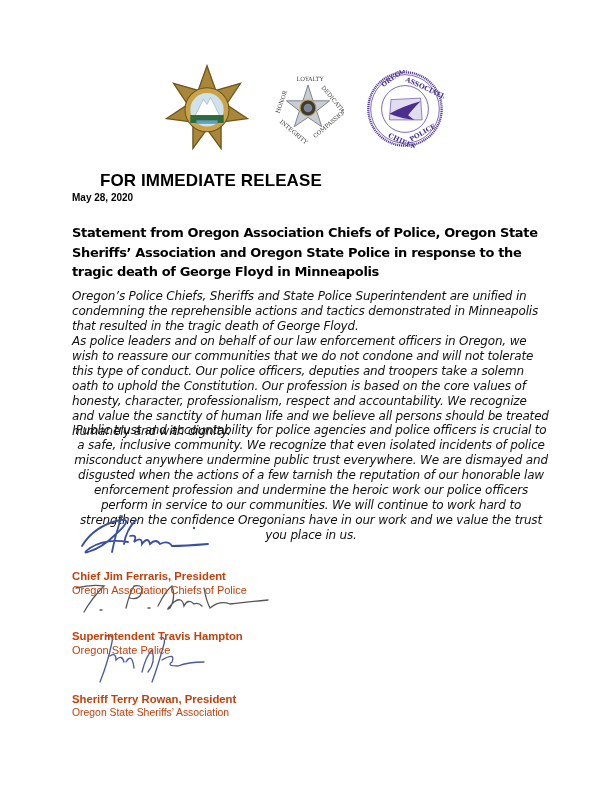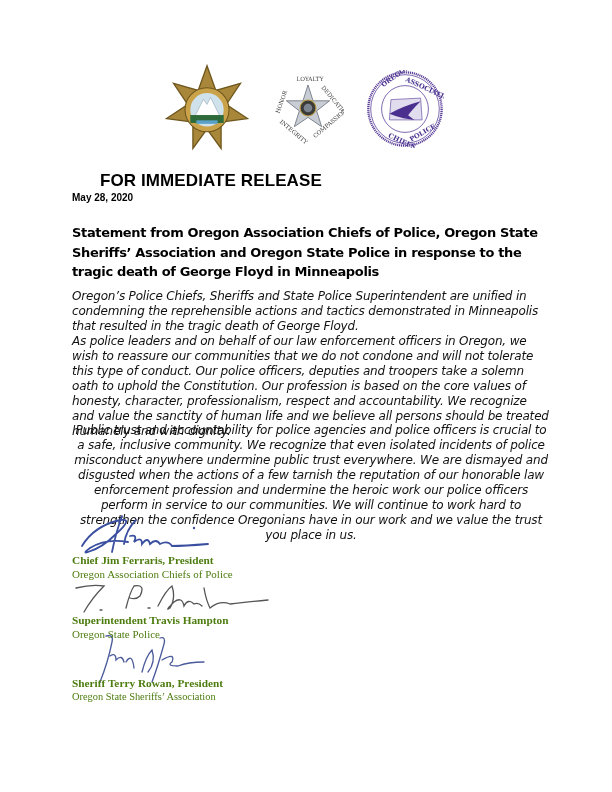--- a/index.html
+++ b/index.html
@@ -31,21 +31,21 @@
       position: absolute; left: 72px; width: 478px;
       font-family: "DejaVu Sans", sans-serif;
       font-size: 12px; line-height: 15px; color: #111; letter-spacing: -0.18px;
       margin: 0;
       font-style: italic;
     }
     #para-1 { top: 289px; }
     #para-2 { top: 334px; }
     #para-3 { top: 423px; text-align: center; }
 
-    .sig-block { position: absolute; left: 72px; font-family: Liberation Serif, serif; color: #4d7c0f; }
+    .sig-block { position: absolute; left: 72px; font-family: Liberation Sans, sans-serif; color: #c2410c; margin-top: 16px; }
     .sig-name { font-weight: bold; font-size: 11.3px; line-height: 13px; }
     .sig-org { font-size: 11px; line-height: 14px; }
     #sig-1 { top: 554px; }
     #sig-2 { top: 614px; }
     #sig-3 { top: 677px; }
     #sig-3 .sig-org { font-size: 10.4px; }
 
     .signature { position: absolute; pointer-events: none; }
     #signature-ferraris { left: 76px; top: 512px; width: 150px; height: 48px; }
     #signature-hampton { left: 70px; top: 578px; width: 200px; height: 42px; }

